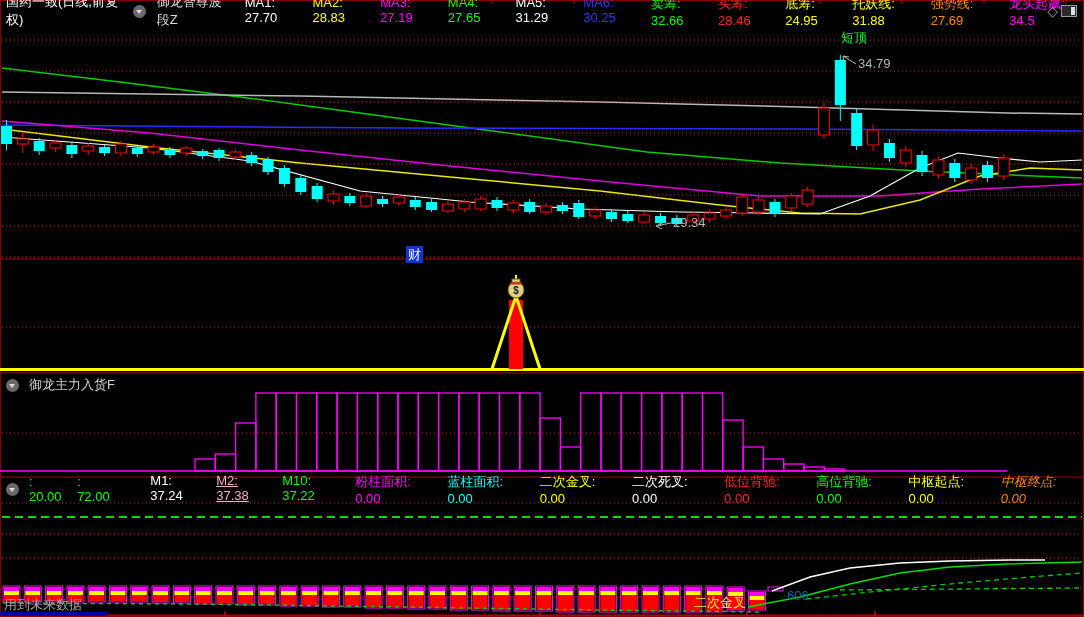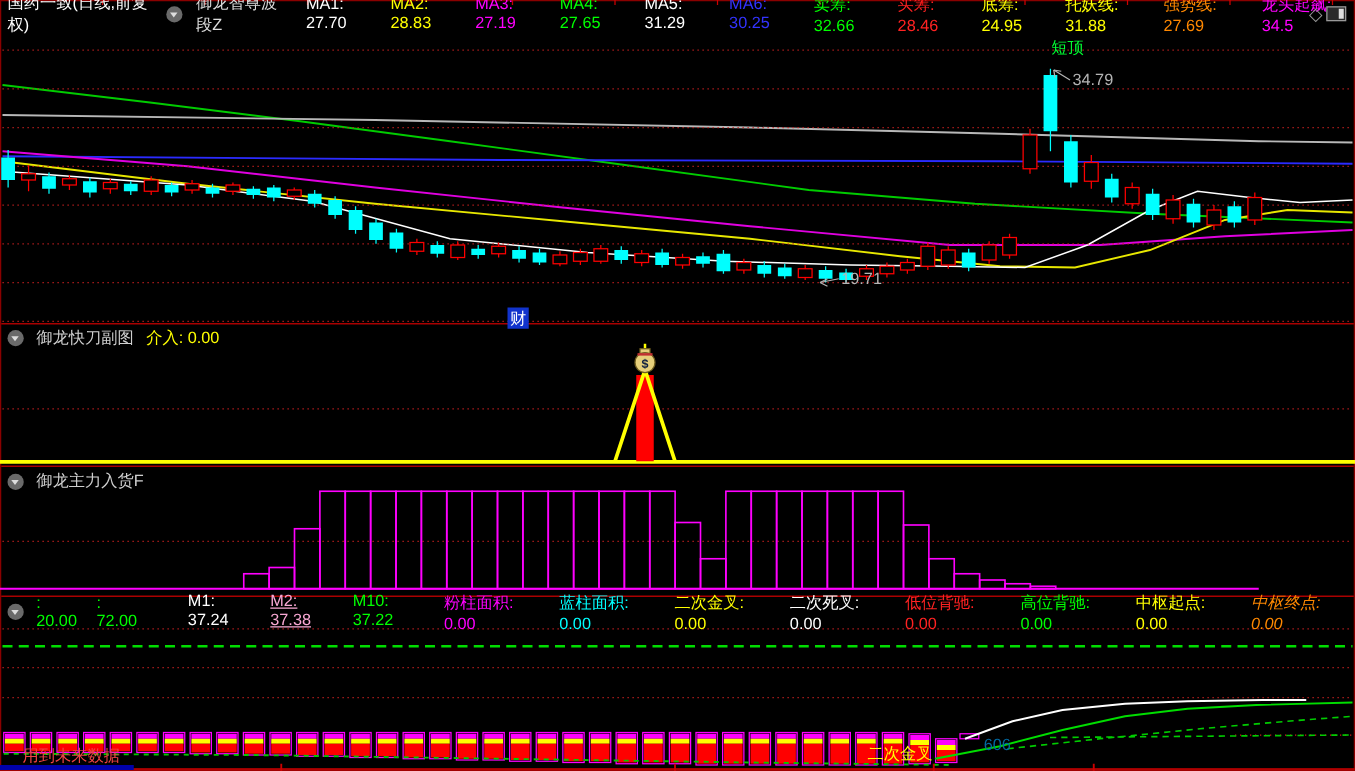--- a/index.html
+++ b/index.html
@@ -415,31 +415,24 @@
         <span class="tb-field" style="color: rgb(255, 255, 0);">托妖线: 31.88</span>
         <span class="tb-field" style="color: rgb(255, 136, 0);">强势线: 27.69</span>
         <span class="tb-field" style="color: rgb(255, 0, 255);">龙头起飙: 34.5</span>
       </span>
   </div>
   <span class="abs" style="right:26px;top:3px;color:#999;font-size:14px">◇</span>
   <span class="win-icon" style="right:7px;top:5px"></span>
 
   <div class="abs" style="left:841px;top:31px;color:#00ff33">短顶</div>
   <div class="abs" style="left:858px;top:57px;color:#b5b5b5">34.79</div>
-  <div class="abs" style="left:673px;top:216px;color:#b5b5b5">19.71</div>
+  <div class="abs" style="left:673px;top:216px;color:#b5b5b5">29.34</div>
   <div class="abs" style="left:406px;top:246px;width:17px;height:17px;background:#1133cc;color:#fff;
        text-align:center;line-height:17px">财</div>
 
-  <div class="panel-header" style="top:262px">
-    <span class="chev"></span>
-    <span style="color:#cfcfcf">御龙快刀副图</span>
-    <span id="p2-fields" class="fieldwrap">
-        <span class="tb-field" style="color: rgb(255, 255, 0);">介入: 0.00</span>
-      </span>
-  </div>
 
   <div class="panel-header" style="top:377px">
     <span class="chev"></span>
     <span style="color:#cfcfcf">御龙主力入货F</span>
   </div>
 
   <div class="panel-header" style="top:481px">
     <span class="chev"></span>
     <span id="p4-params" class="fieldwrap">
         <span class="tb-field" style="color: rgb(0, 255, 0);">: 20.00</span>
@@ -453,18 +446,18 @@
         <span class="tb-field" style="color: rgb(0, 255, 255);">蓝柱面积: 0.00</span>
         <span class="tb-field" style="color: rgb(255, 255, 0);">二次金叉: 0.00</span>
         <span class="tb-field" style="color: rgb(255, 255, 255);">二次死叉: 0.00</span>
         <span class="tb-field" style="color: rgb(255, 34, 34);">低位背驰: 0.00</span>
         <span class="tb-field" style="color: rgb(0, 255, 0);">高位背驰: 0.00</span>
         <span class="tb-field" style="color: rgb(255, 255, 0);">中枢起点: 0.00</span>
         <span class="tb-field" style="color: rgb(255, 136, 0); font-style: italic;">中枢终点: 0.00</span>
       </span>
   </div>
 
-  <div class="abs" style="left:18px;top:598px;color:#ef4444">用到未来数据</div>
+  <div class="abs" style="left:4px;top:598px;color:#a3a3a3">用到未来数据</div>
   <div class="abs" style="left:694px;top:596px;color:#ffff00">二次金叉</div>
   <div class="abs" style="left:787px;top:589px;color:#0369a1">606</div>
 
   <div class="abs" id="scroll-thumb" style="background: rgb(0, 0, 170); left: 0px; top: 612px; width: 107px; height: 4px;"></div>
 </div>
 
 </body></html>

